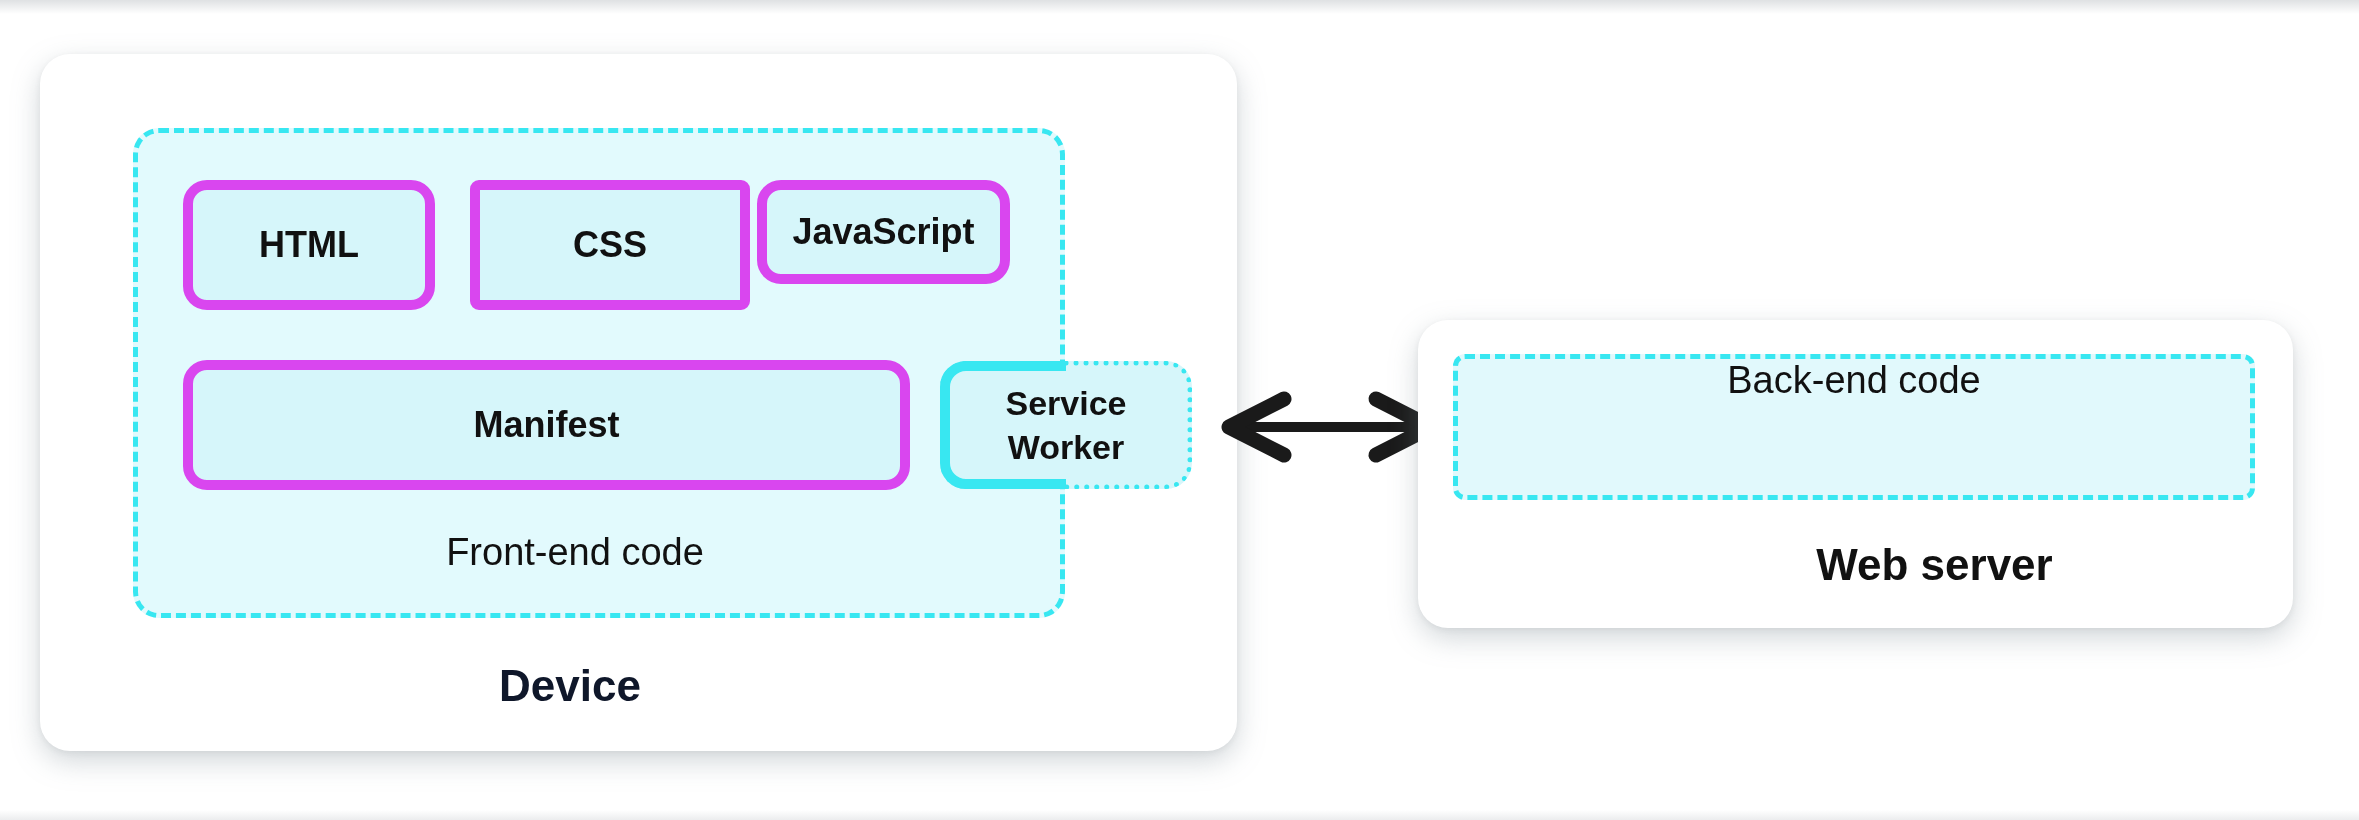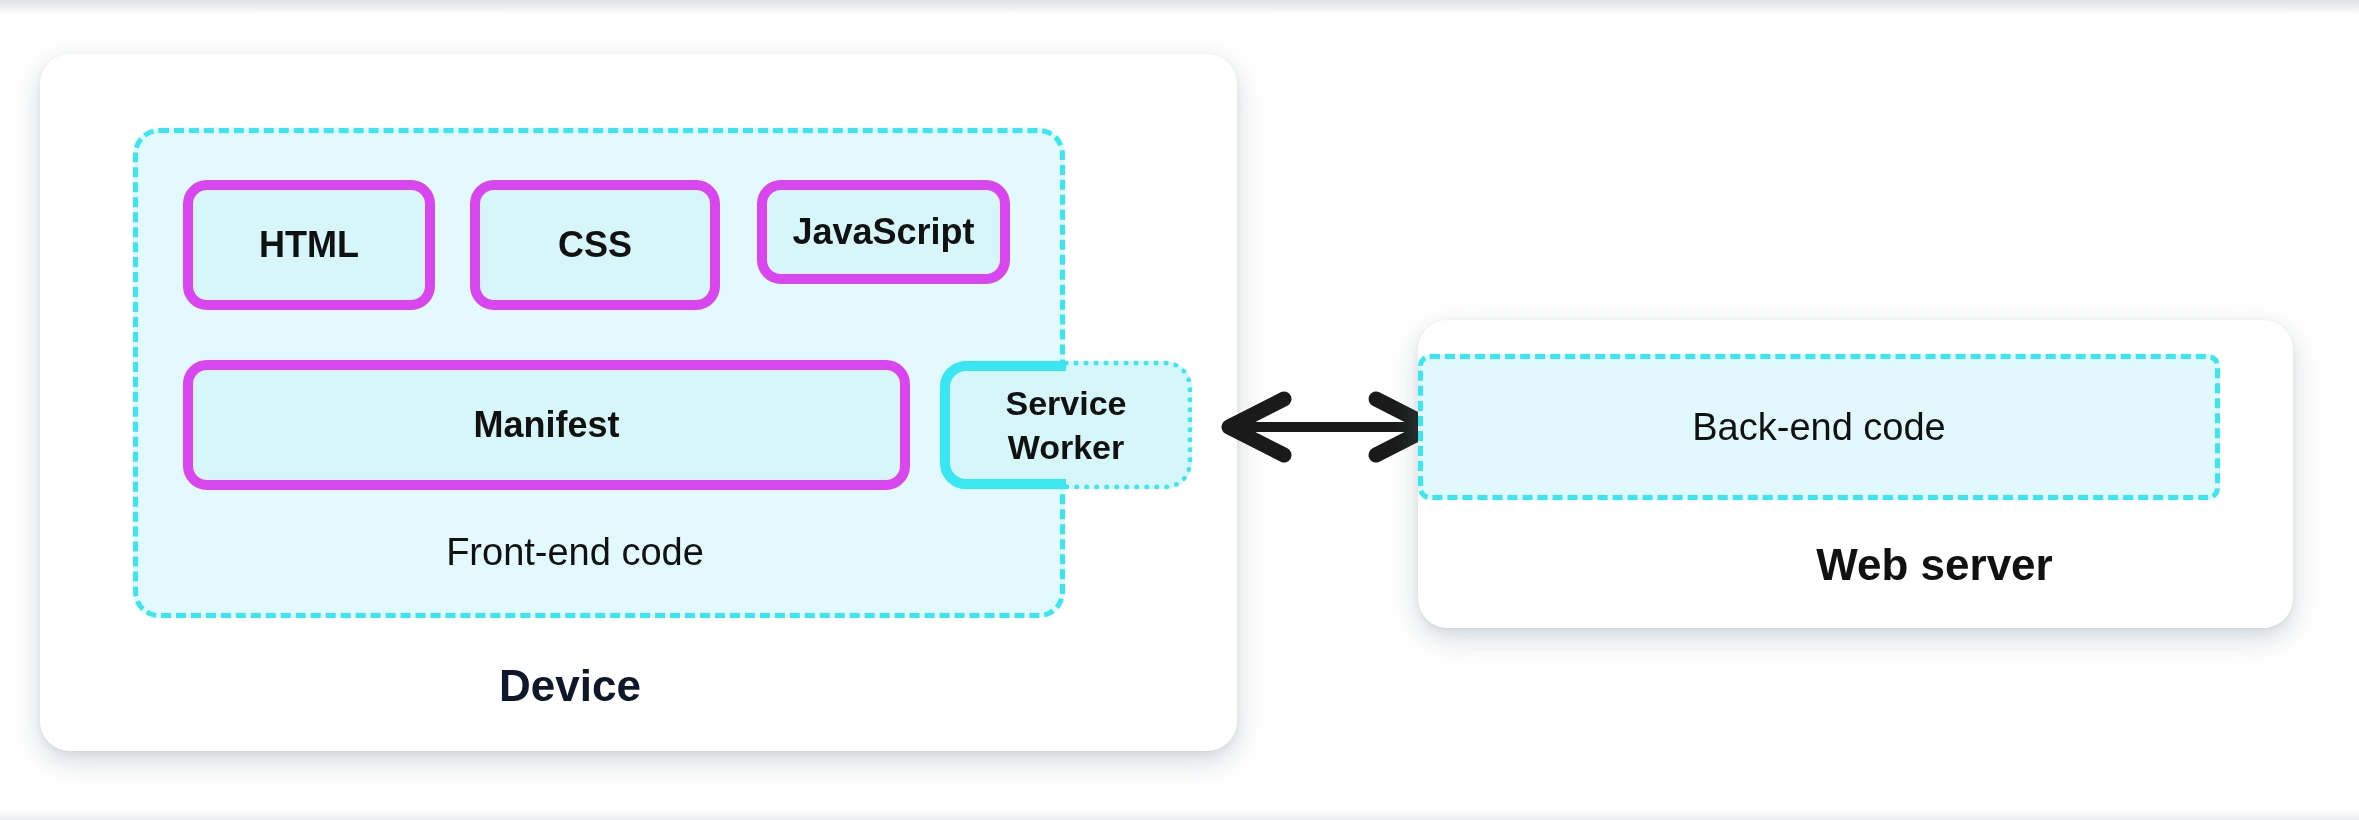--- a/index.html
+++ b/index.html
@@ -27,21 +27,21 @@
     box-sizing:border-box; border:5px dashed #38e7f1; border-radius:26px;
     background:#e2fafd;
   }
   .cyanbox {
     position:absolute; box-sizing:border-box;
     border:10px solid #d946ef; border-radius:24px; background:#d6f6fa;
     display:flex; align-items:center; justify-content:center;
     font-weight:bold; font-size:36px; color:#111;
   }
   .html-box     { left:183px; top:180px; width:252px; height:130px; }
-  .css-box      { left:470px; top:180px; width:250px; height:130px; }
+  .css-box      { left:470px; top:180px; width:280px; height:130px;border-radius:9px; }
   .js-box       { left:757px; top:180px; width:253px; height:104px; }
   .manifest-box { left:183px; top:360px; width:727px; height:130px; }
 
   .sw-box {
     position:absolute; left:940px; top:361px; width:252px; height:128px;
     border-radius:26px; background:#d6f6fa;
   }
   .sw-dotted {
     position:absolute; inset:0; box-sizing:border-box;
     border:5px dotted #38e7f1; border-radius:26px;
@@ -59,23 +59,23 @@
 
   .front-end-label {
     position:absolute; left:133px; top:528px; width:884px; text-align:center;
     font-size:38px; line-height:48px; color:#111;
   }
   .device-label {
     position:absolute; left:40px; top:661px; width:1060px; text-align:center;
     font-size:44px; line-height:50px; font-weight:bold; color:#0f172a;
   }
   .backend-box {
-    position:absolute; left:1418px; top:354px; width:802px; height:146px;
+    position:absolute; left:1453px; top:354px; width:802px; height:146px;
     box-sizing:border-box; border:5px dashed #38e7f1; border-radius:12px;
-    background:#e1f9fc; display:flex; align-items:center; justify-content:center;
+    background:#e1f9fc; display:flex; align-items:flex-start; justify-content:center;
     font-size:38px; color:#111;
   }
   .web-server-label {
     position:absolute; left:1418px; top:540px; width:1033px; text-align:center;
     font-size:44px; line-height:50px; font-weight:bold; color:#111;
   }
   .arrow-wrap { position:absolute; left:1210px; top:379px; width:240px; height:96px; }
 </style>
 </head>
 <body>

